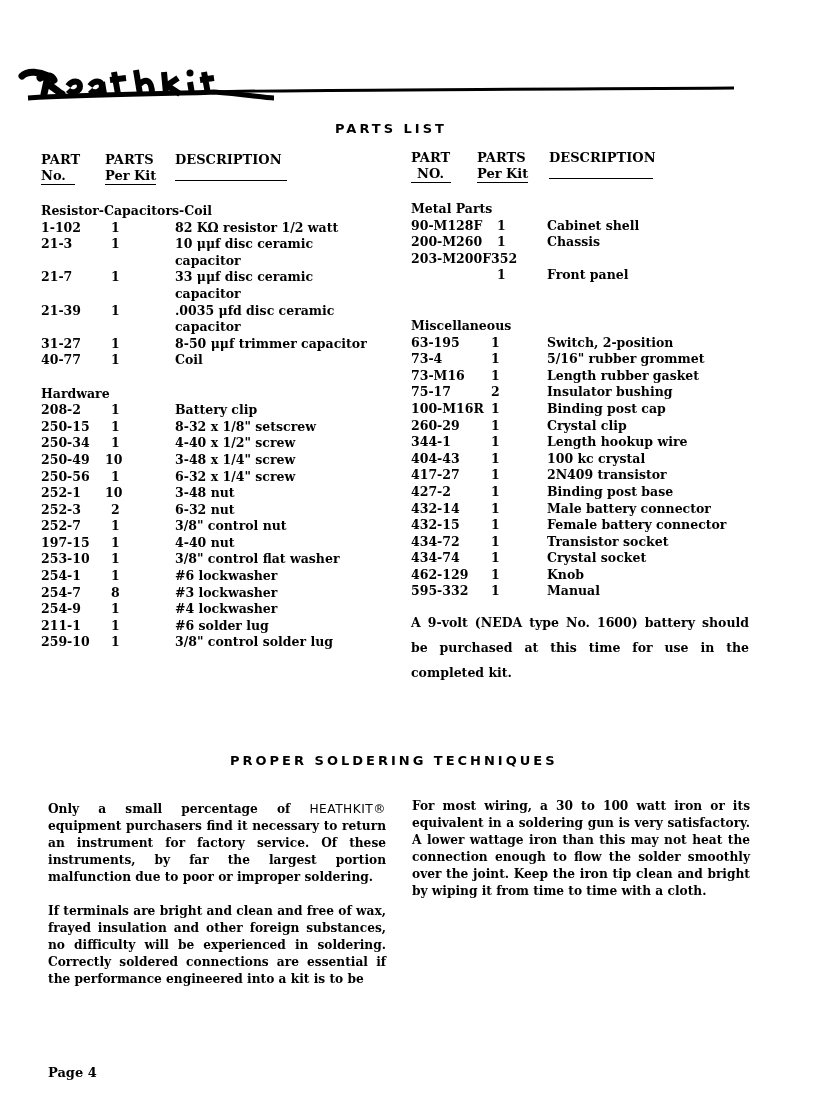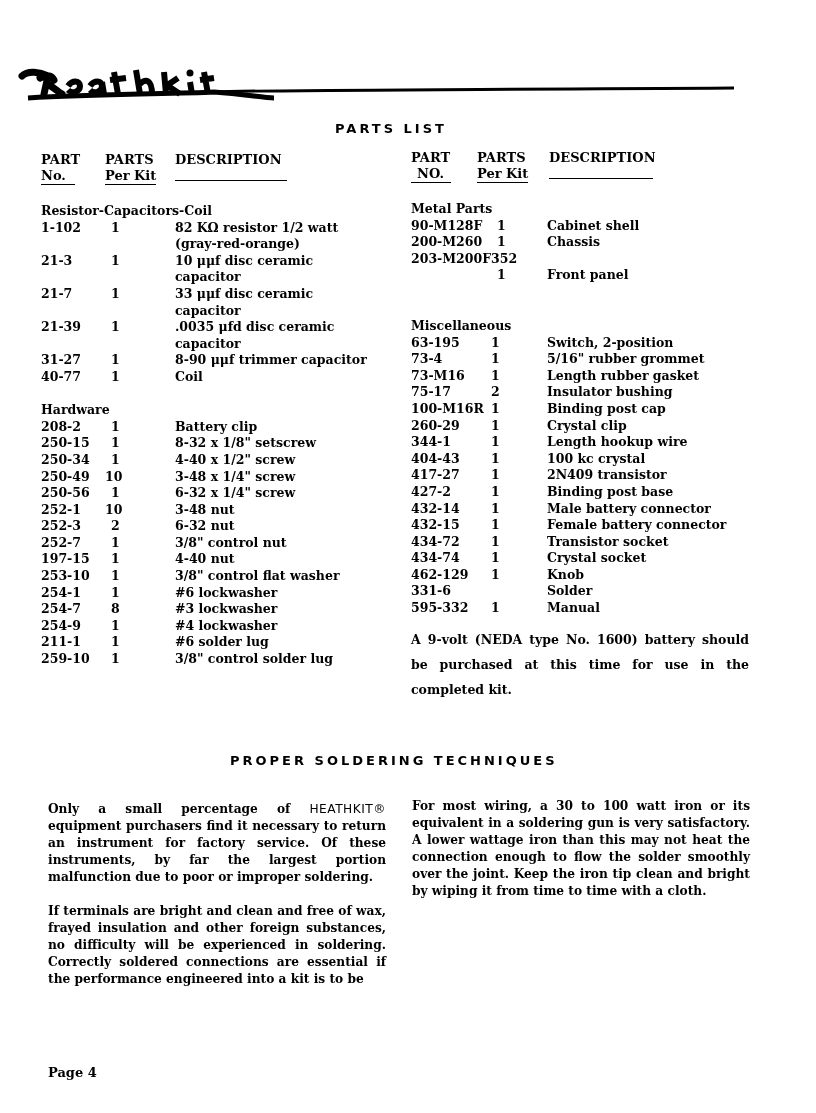--- a/index.html
+++ b/index.html
@@ -64,25 +64,20 @@
   <div style="height:18px"></div>
 
   <div>Resistor-Capacitors-Coil</div>
   <div id="left-sec-0">
       <div class="row">
         <div class="c1">1-102</div>
         <div class="c2" style="padding-left:6px;width:64px">1</div>
         <div class="c3">82 KΩ resistor 1/2 watt</div>
       </div>
       <div class="row">
-        <div class="c1"></div>
-        <div class="c2" style="padding-left:6px;width:64px"></div>
-        <div class="c3">(gray-red-orange)</div>
-      </div>
-      <div class="row">
         <div class="c1">21-3</div>
         <div class="c2" style="padding-left:6px;width:64px">1</div>
         <div class="c3">10 μμf disc ceramic</div>
       </div>
       <div class="row">
         <div class="c1"></div>
         <div class="c2" style="padding-left:6px;width:64px"></div>
         <div class="c3">capacitor</div>
       </div>
       <div class="row">
@@ -101,21 +96,21 @@
         <div class="c3">.0035 μfd disc ceramic</div>
       </div>
       <div class="row">
         <div class="c1"></div>
         <div class="c2" style="padding-left:6px;width:64px"></div>
         <div class="c3">capacitor</div>
       </div>
       <div class="row">
         <div class="c1">31-27</div>
         <div class="c2" style="padding-left:6px;width:64px">1</div>
-        <div class="c3">8-90 μμf trimmer capacitor</div>
+        <div class="c3">8-50 μμf trimmer capacitor</div>
       </div>
       <div class="row">
         <div class="c1">40-77</div>
         <div class="c2" style="padding-left:6px;width:64px">1</div>
         <div class="c3">Coil</div>
       </div>
     </div>
   <div class="gap"></div>
   <div>Hardware</div>
   <div id="left-sec-1">
@@ -307,25 +302,20 @@
         <div class="rc1" style="">434-74</div>
         <div style="width:56px">1</div>
         <div class="c3">Crystal socket</div>
       </div>
       <div class="row">
         <div class="rc1" style="">462-129</div>
         <div style="width:56px">1</div>
         <div class="c3">Knob</div>
       </div>
       <div class="row">
-        <div class="rc1" style="">331-6</div>
-        <div style="width:56px"></div>
-        <div class="c3">Solder</div>
-      </div>
-      <div class="row">
         <div class="rc1" style="">595-332</div>
         <div style="width:56px">1</div>
         <div class="c3">Manual</div>
       </div>
     </div>
   <div style="height:10px"></div>
   <div style="text-align:justify; line-height:25px; width:338px;">A 9-volt (NEDA type No. 1600) battery should be purchased at this time for use in the completed kit.</div>
 </div>
 
 <div class="title" style="left:230px; top:753px;">PROPER SOLDERING TECHNIQUES</div>

